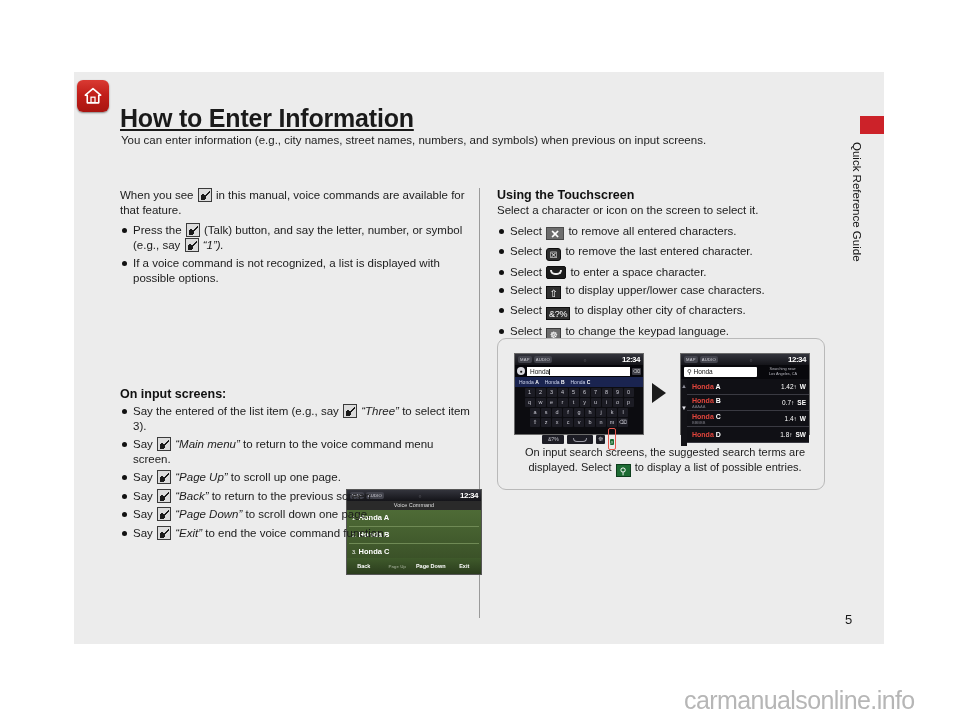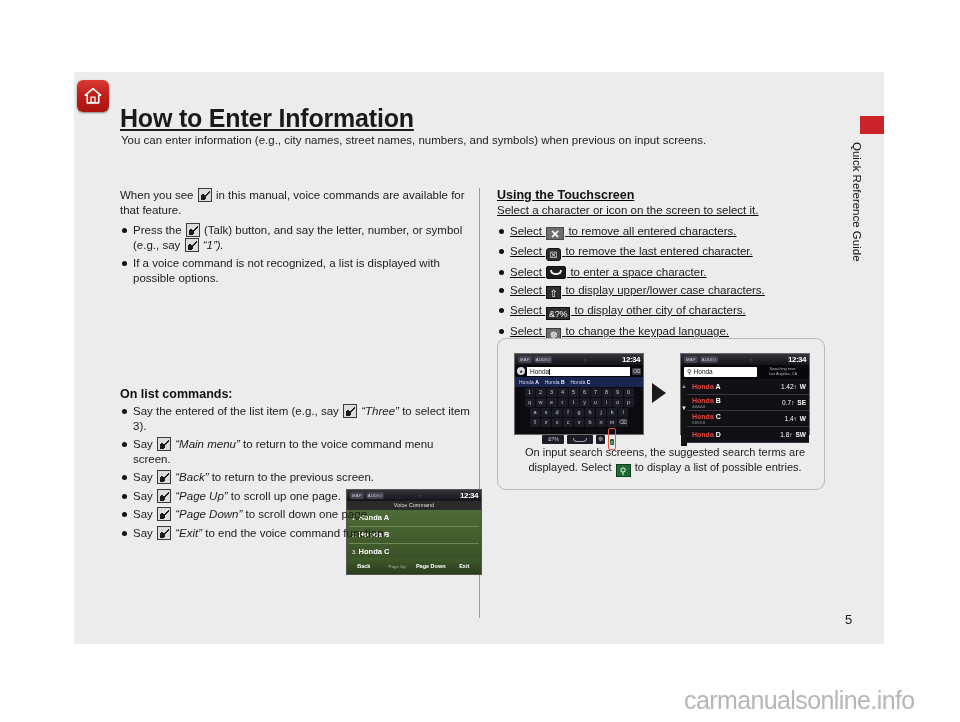--- a/index.html
+++ b/index.html
@@ -43,21 +43,21 @@
     background:#cc2229;
   }
   #side-label{
     position:absolute;left:851px;top:142px;
     font-size:11.5px;color:#111;white-space:nowrap;
     writing-mode:vertical-rl;
   }
   
   .col{position:absolute;top:188px;}
   #col-left{left:120px;width:350px;}
-  #col-right{left:497px;width:330px;text-decoration:underline;}
+  #col-right{left:497px;width:330px;}
   #col-divider{
     position:absolute;left:479px;top:188px;width:1px;height:430px;
     background:#9a9a9a;
   }
   h3.sec{
     margin:0 0 1px 0;font-size:12.5px;font-weight:bold;color:#111;
   }
   p.lead{margin:0 0 6px 0;font-size:11.5px;line-height:14.5px;color:#1b1b1b;}
   ul.bul{list-style:none;margin:0;padding:0;}
   ul.bul>li{
@@ -329,45 +329,45 @@
     </div>
     <div id="vc-foot">
       <div>Back</div>
       <div class="dim">Page Up</div>
       <div>Page Down</div>
       <div>Exit</div>
     </div>
   </div>
 
   <div style="margin-top:102px;"></div>
-  <h3 class="subhead">On list commands:</h3>
+  <h3 class="subhead">On input screens:</h3>
   <ul class="bul">
     <li>
       <span>Say the entered of the list item (e.g., say</span>
       <span class="vicon"></span>
       <em class="q">“Three”</em>
       <span>to select item 3).</span>
     </li>
     <li>
       <span>Say</span>
       <span class="vicon"></span>
       <em class="q">“Main menu”</em>
       <span>to return to the voice command menu screen.</span>
     </li>
     <li>
       <span>Say</span>
       <span class="vicon"></span>
+      <em class="q">“Page Up”</em>
+      <span>to scroll up one page.</span>
+    </li>
+    <li>
+      <span>Say</span>
+      <span class="vicon"></span>
       <em class="q">“Back”</em>
       <span>to return to the previous screen.</span>
-    </li>
-    <li>
-      <span>Say</span>
-      <span class="vicon"></span>
-      <em class="q">“Page Up”</em>
-      <span>to scroll up one page.</span>
     </li>
     <li>
       <span>Say</span>
       <span class="vicon"></span>
       <em class="q">“Page Down”</em>
       <span>to scroll down one page.</span>
     </li>
     <li>
       <span>Say</span>
       <span class="vicon"></span>

